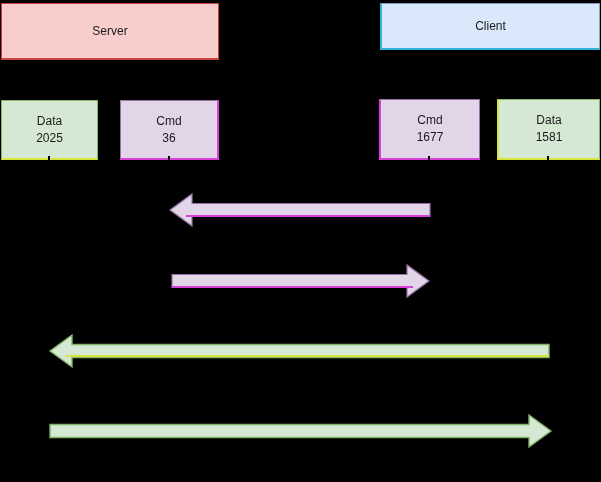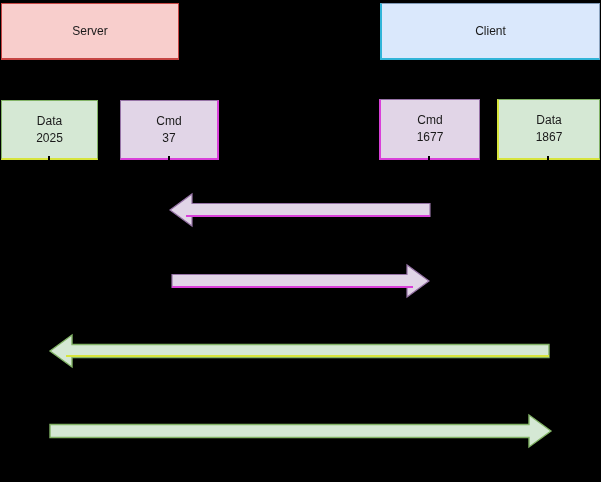--- a/index.html
+++ b/index.html
@@ -14,27 +14,27 @@
   .box{
     position:absolute;
     box-sizing:border-box;
     display:flex;flex-direction:column;
     align-items:center;justify-content:center;
     font-size:12px;line-height:17px;
     text-align:center;
   }
   
   .server-box{
-    left:1px;top:3px;width:178px;height:57px;
+    left:1px;top:3px;width:218px;height:57px;
     background:#f8cecc;
     border:1px solid #c64543;
     border-bottom-width:2px;
   }
   .client-box{
-    left:380px;top:3px;width:220px;height:57px;
+    left:380px;top:3px;width:220px;height:47px;
     background:#dae8fc;
     border-top:1px solid #7f98b6;
     border-right:1px solid #8ba3bf;
     border-left:2px solid #31b4d8;
     border-bottom:2px solid #31b4d8;
     align-items:center;
   }
   
   .port-data-server{
     left:1px;top:100px;width:97px;height:60px;
@@ -88,29 +88,29 @@
   <div class="box client-box">
     <span>Client</span>
   </div>
 
   <div class="box port-data-server">
     <span>Data</span>
     <span>2025</span>
   </div>
   <div class="box port-cmd-server">
     <span>Cmd</span>
-    <span>37</span>
+    <span>36</span>
   </div>
   <div class="box port-cmd-client">
     <span>Cmd</span>
     <span>1677</span>
   </div>
   <div class="box port-data-client">
     <span>Data</span>
-    <span>1867</span>
+    <span>1581</span>
   </div>
 
   <div class="lifeline" style="left:48px"></div>
   <div class="lifeline" style="left:168px"></div>
   <div class="lifeline" style="left:428px"></div>
   <div class="lifeline" style="left:547px"></div>
 
   <svg id="arrow-layer" viewBox="0 0 601 482" xmlns="http://www.w3.org/2000/svg">
 
     <polygon points="170,210 192,194 192,203.5 430,203.5 430,216.5 192,216.5 192,226" fill="#e1d5e7" stroke="#9673a6" stroke-width="1.2"></polygon>

